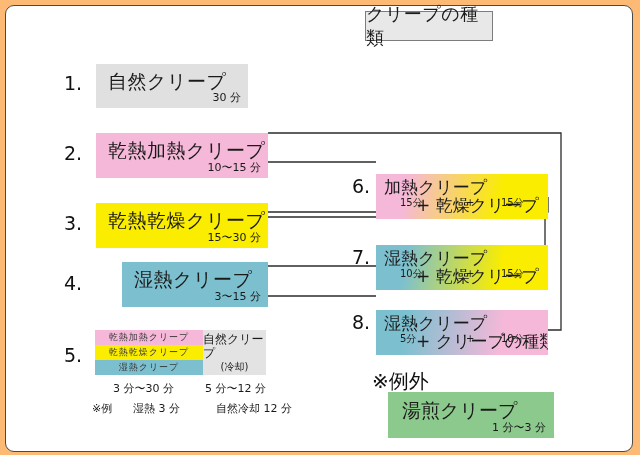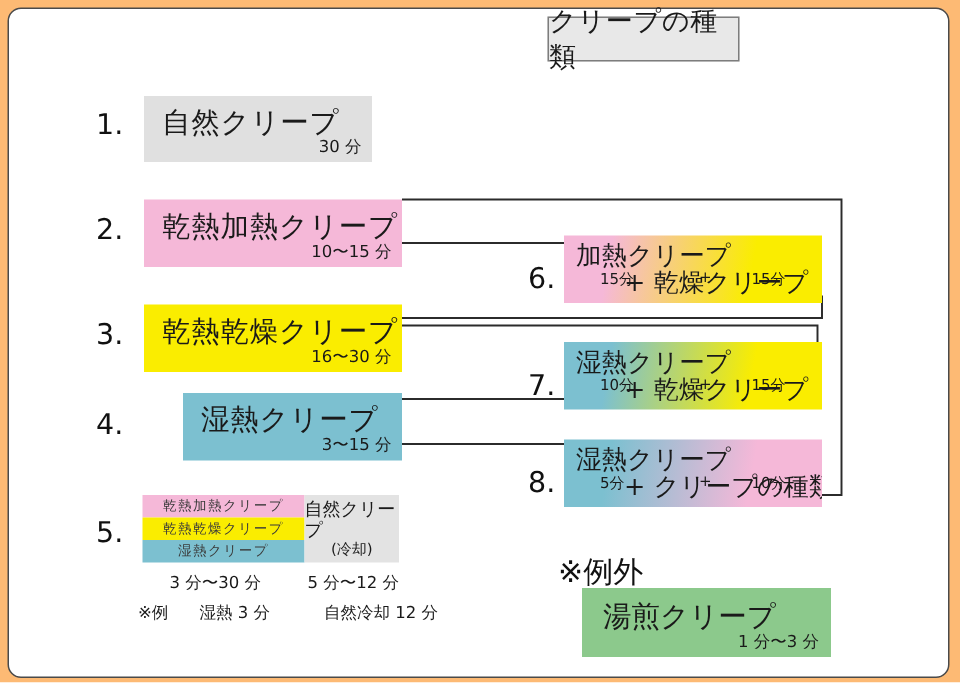--- a/index.html
+++ b/index.html
@@ -74,20 +74,21 @@
     font-size: 11px;
     color: #1a1a1a;
     white-space: nowrap;
     margin-left: 48px;
   }
   
   .rbox {
     position: absolute;
     box-sizing: border-box;
     overflow: hidden;
+    margin-top: 17px;
   }
   .rbox .r1 {
     position: absolute;
     left: 8px;
     top: 2px;
     font-size: 17px;
     color: #1a1a1a;
     white-space: nowrap;
   }
   .rbox .r2 {
@@ -242,21 +243,21 @@
 
   <div class="num" style="left:64px; top:142px;">2.</div>
   <div class="lbox" id="lbox2" style="left: 96px; top: 133px; width: 172px; height: 45px; background: rgb(245, 184, 216);">
     <span class="lbl">乾熱加熱クリープ</span>
     <span class="tm">10〜15 分</span>
   </div>
 
   <div class="num" style="left:64px; top:212px;">3.</div>
   <div class="lbox" id="lbox3" style="left: 96px; top: 203px; width: 172px; height: 45px; background: rgb(250, 237, 0);">
     <span class="lbl">乾熱乾燥クリープ</span>
-    <span class="tm">16〜30 分</span>
+    <span class="tm">15〜30 分</span>
   </div>
 
   <div class="num" style="left:64px; top:272px;">4.</div>
   <div class="lbox" id="lbox4" style="left: 122px; top: 262px; width: 146px; height: 45px; background: rgb(124, 192, 208);">
     <span class="lbl">湿熱クリープ</span>
     <span class="tm">3〜15 分</span>
   </div>
 
   <div class="num" style="left:64px; top:344px;">5.</div>
 

